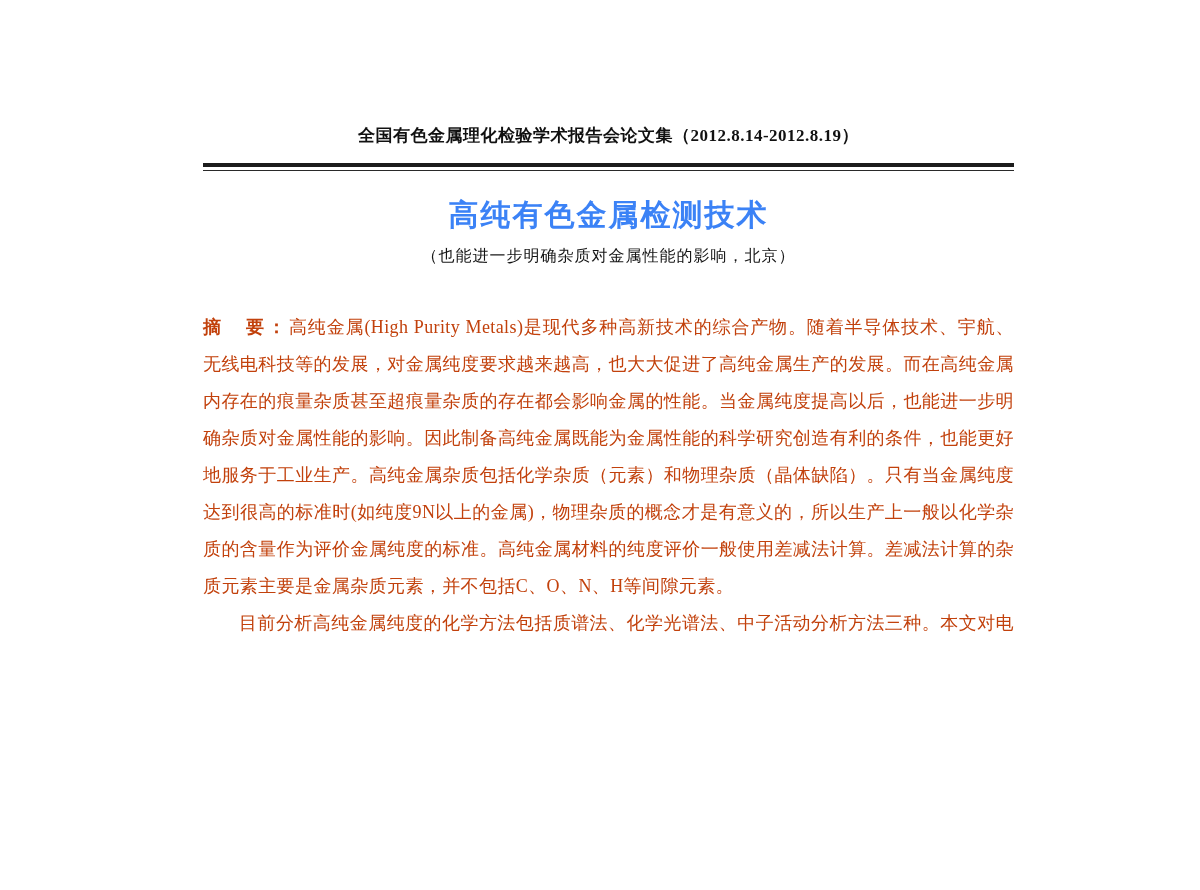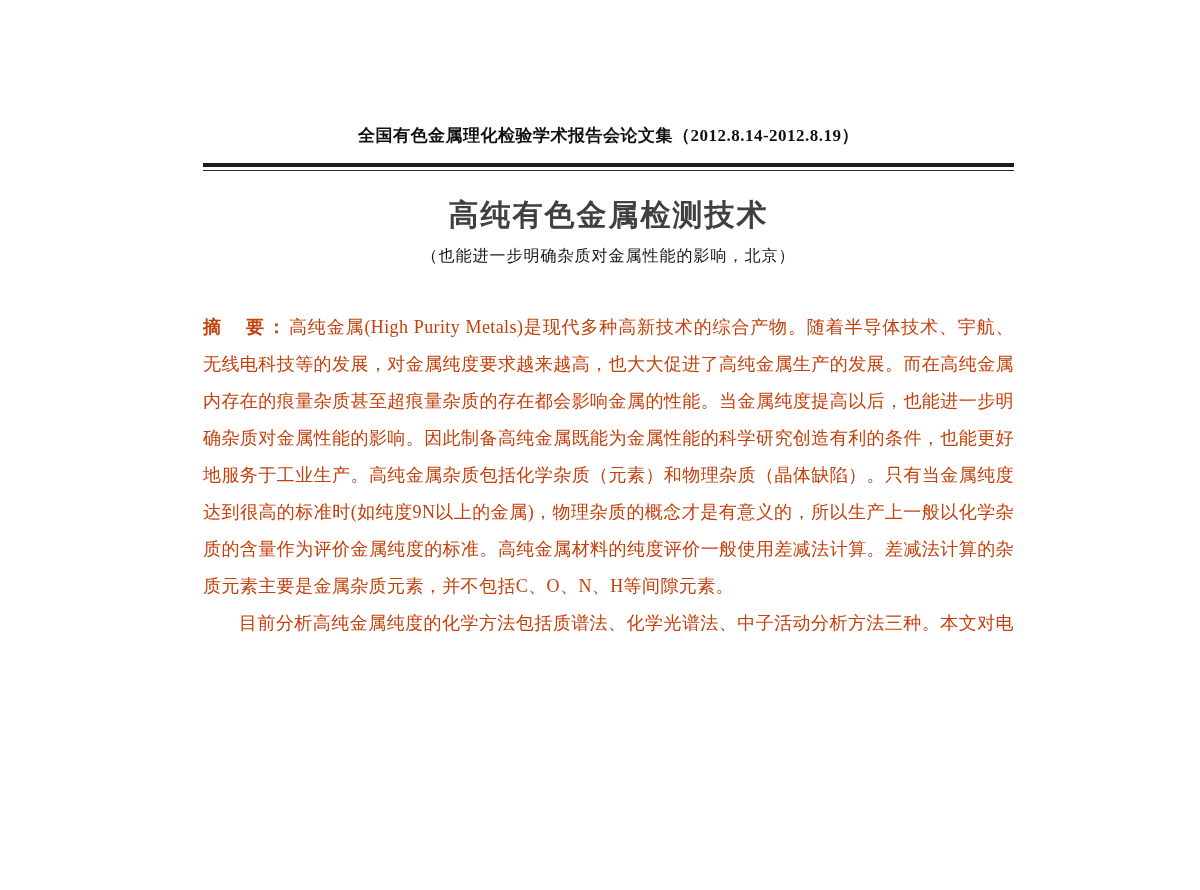--- a/index.html
+++ b/index.html
@@ -38,21 +38,21 @@
     margin-top: 3px;
     height: 1px;
     background: #2a2a2a;
   }
   .paper-title {
     margin-top: 24px;
     text-align: center;
     font-size: 30px;
     font-weight: bold;
     letter-spacing: 2px;
-    color: #404040;
+    color: #3b82f6;
   }
   .author-name {
     margin-top: 16px;
     text-align: center;
     font-size: 17px;
     letter-spacing: 2px;
   }
   .affiliation {
     margin-top: 10px;
     text-align: center;

